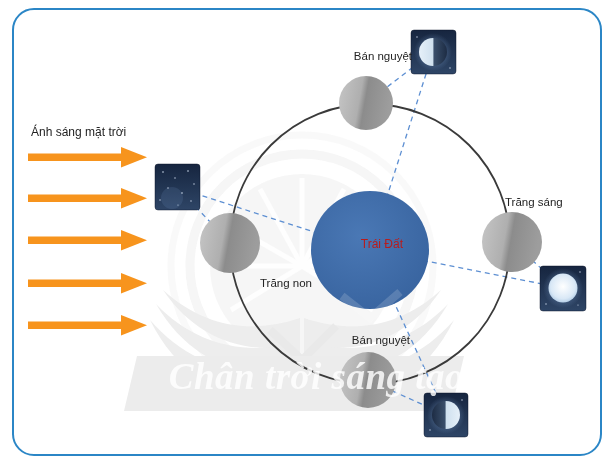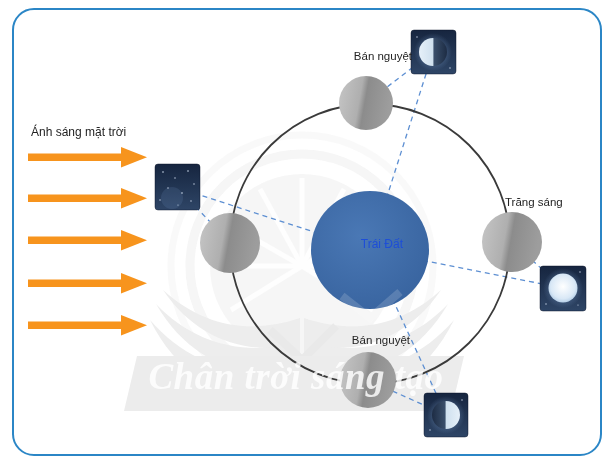--- a/index.html
+++ b/index.html
@@ -15,26 +15,26 @@
   .lbl{
     position:absolute;color:#242424;font-size:11.5px;line-height:1.35;
     white-space:nowrap;z-index:5;
   }
   .lbl.center{text-align:right;white-space:normal;}
   .sun-label{left:31px;top:124px;font-size:12px;color:#1e1e1e;}
   .lbl-moon-top{left:336px;top:49px;width:76px;}
   .lbl-moon-right{left:505px;top:195px;}
   .lbl-moon-bottom{left:334px;top:333px;width:76px;}
   .lbl-moon-left{left:238px;top:276px;width:74px;}
-  .lbl-earth{left:337px;top:236px;width:66px;font-size:12px;color:#1d4ed8;}
+  .lbl-earth{left:337px;top:236px;width:66px;font-size:12px;color:#b91c1c;}
   .watermark-text{
     position:absolute;left:128px;top:357px;width:336px;z-index:9;
     font-family:"Liberation Serif","DejaVu Serif",serif;
     font-style:italic;font-weight:bold;font-size:37px;line-height:1.1;
-    color:rgba(255,255,255,0.82);text-align:center;letter-spacing:0.5px;
+    color:rgba(255,255,255,0.82);text-align:right;letter-spacing:0.5px;
     pointer-events:none;
   }
 </style>
 </head>
 <body>
 
 <div class="panel"></div>
 
 <svg class="diagram-svg" width="610" height="469" viewBox="0 0 610 469">
   <defs>
@@ -202,17 +202,18 @@
 
 <div class="lbl sun-label">Ánh sáng mặt trời</div>
 
 <div class="lbl center lbl-moon-top">Bán nguyệt</div>
 
 <div class="lbl lbl-moon-right">Trăng sáng</div>
 
 <div class="lbl center lbl-moon-bottom">Bán nguyệt</div>
 
 <div class="lbl center lbl-moon-left">
+  <div>Trăng non</div>
 </div>
 
 <div class="lbl center lbl-earth">Trái Đất</div>
 
 <div class="watermark-text">Chân trời sáng tạo</div>
 
 </body></html>

